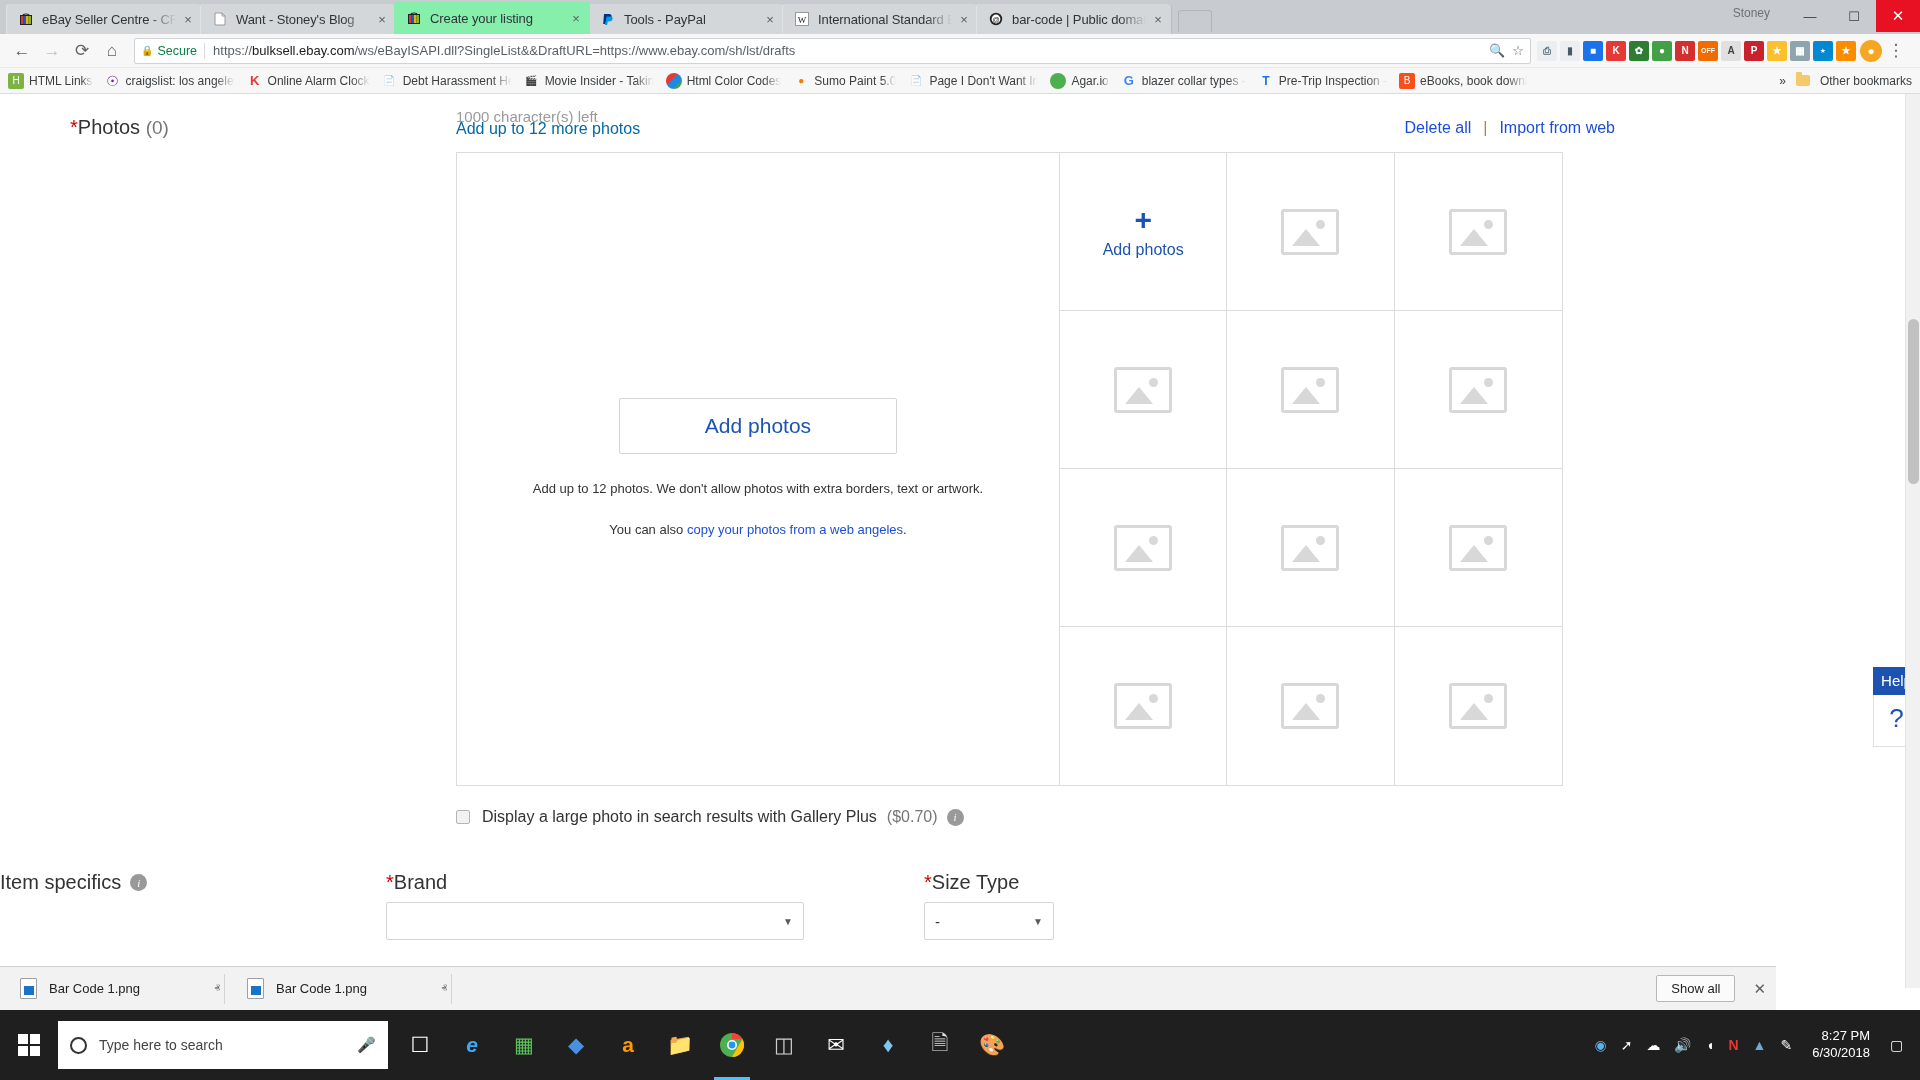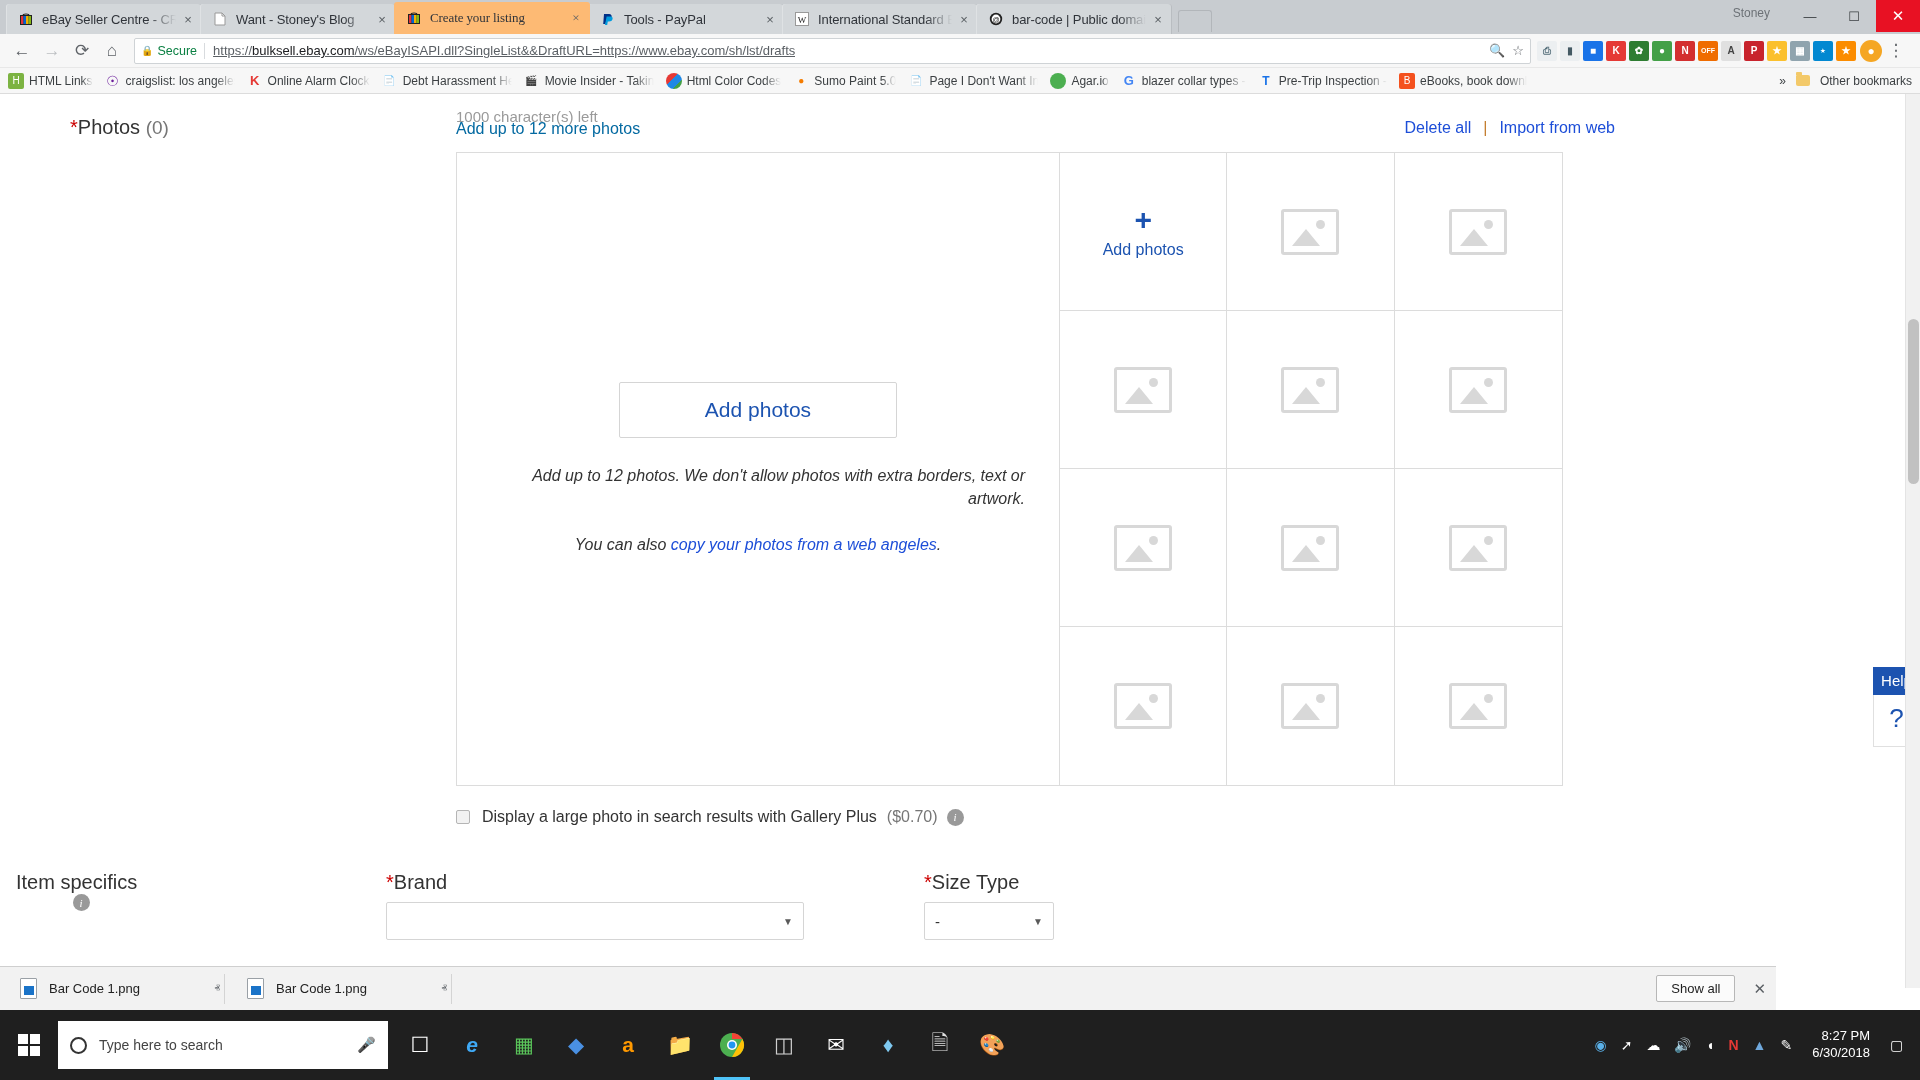--- a/index.html
+++ b/index.html
@@ -33,25 +33,24 @@
     border-top-left-radius: 3px;
     border-top-right-radius: 3px;
     margin-right: -2px;
     box-shadow: inset -1px 0 0 #b9bdc1, inset 1px 0 0 #dfe2e4;
     font-size: 13px;
     color: #30343a;
     overflow: hidden;
     transform: skewX(0deg);
   }
   .tab.active {
-    background: #fdba74;
+    background: #86efac;
     box-shadow: none;
     z-index: 5;
     height: 32px;
-    font-family: Liberation Serif, serif;
   }
   .tab-fav {
     width: 16px; height: 16px; flex: 0 0 16px;
     margin-right: 8px;
     display: inline-flex; align-items: center; justify-content: center;
     font-size: 11px; line-height: 1;
   }
   .tab-title {
     flex: 1 1 auto;
     white-space: nowrap;
@@ -113,21 +112,21 @@
     border: 1px solid #cfd3d6;
     border-radius: 2px;
     display: flex; align-items: center;
     padding: 0 6px;
     margin: 0 6px;
     min-width: 0;
   }
   .lock { color: #0b8043; font-size: 10px; margin-right: 4px; }
   .secure { color: #0b8043; font-size: 12.5px; margin-right: 7px; }
   .om-sep { width: 1px; height: 16px; background: #d8dbde; margin-right: 8px; }
-  .url { font-size: 13px; color: #5a5f64; white-space: nowrap; overflow: hidden; text-decoration: underline; }
+  .url { font-size: 13px; color: #5a5f64; white-space: nowrap; overflow: hidden; }
   .url b { color: #202124; font-weight: 400; }
   .om-right { margin-left: auto; display: flex; align-items: center; gap: 7px; color: #5f6368; font-size: 13px; }
   .ext-row { display: flex; align-items: center; gap: 3px; }
   .ext {
     width: 20px; height: 20px; border-radius: 2px;
     display: flex; align-items: center; justify-content: center;
     font-size: 10px; color: #fff; font-weight: bold; overflow: hidden;
   }
   .avatar-btn {
     width: 22px; height: 22px; border-radius: 50%;
@@ -218,24 +217,23 @@
   .add-btn {
     width: 278px; height: 56px;
     border: 1px solid #d5d5d5;
     border-radius: 2px;
     display: flex; align-items: center; justify-content: center;
     color: #1c53b0; font-size: 21px;
     background: #fff;
     margin-bottom: 26px;
   }
   .dz-text {
-    font-size: 16px; color: #333; text-align: right;
+    font-size: 13px; color: #333; text-align: right;
     line-height: 1.45;
     max-width: 540px;
-    font-style: italic;
   }
   .dz-text.second { margin-top: 22px; }
 
   .thumbs {
     flex: 1 1 auto;
     display: grid;
     grid-template-columns: repeat(3, 1fr);
     grid-template-rows: repeat(4, 1fr);
   }
   .cell {
@@ -275,23 +273,23 @@
   .info-ico {
     width: 17px; height: 17px; border-radius: 50%;
     background: #999; color: #fff;
     display: inline-flex; align-items: center; justify-content: center;
     font-size: 11px; font-style: italic; font-family: "Liberation Serif", serif;
     margin-left: 9px;
   }
 
   .specifics { position: absolute; left: 0; top: 755px; width: 1800px; }
   .spec-title {
-    position: absolute; left: 16px; top: 0;
+    position: absolute; left: 0; top: 0;
     font-size: 20px; color: #333;
-    display: flex; align-items: center; flex-direction: column;
+    display: flex; align-items: center;
   }
   .spec-field { position: absolute; top: 0; }
   .spec-field.brand { left: 386px; }
   .spec-field.size { left: 924px; }
   .spec-lbl { font-size: 20px; color: #333; margin-bottom: 8px; }
   .select {
     height: 38px;
     border: 1px solid #d5d5d5; border-radius: 2px;
     background: #fff;
     display: flex; align-items: center;

